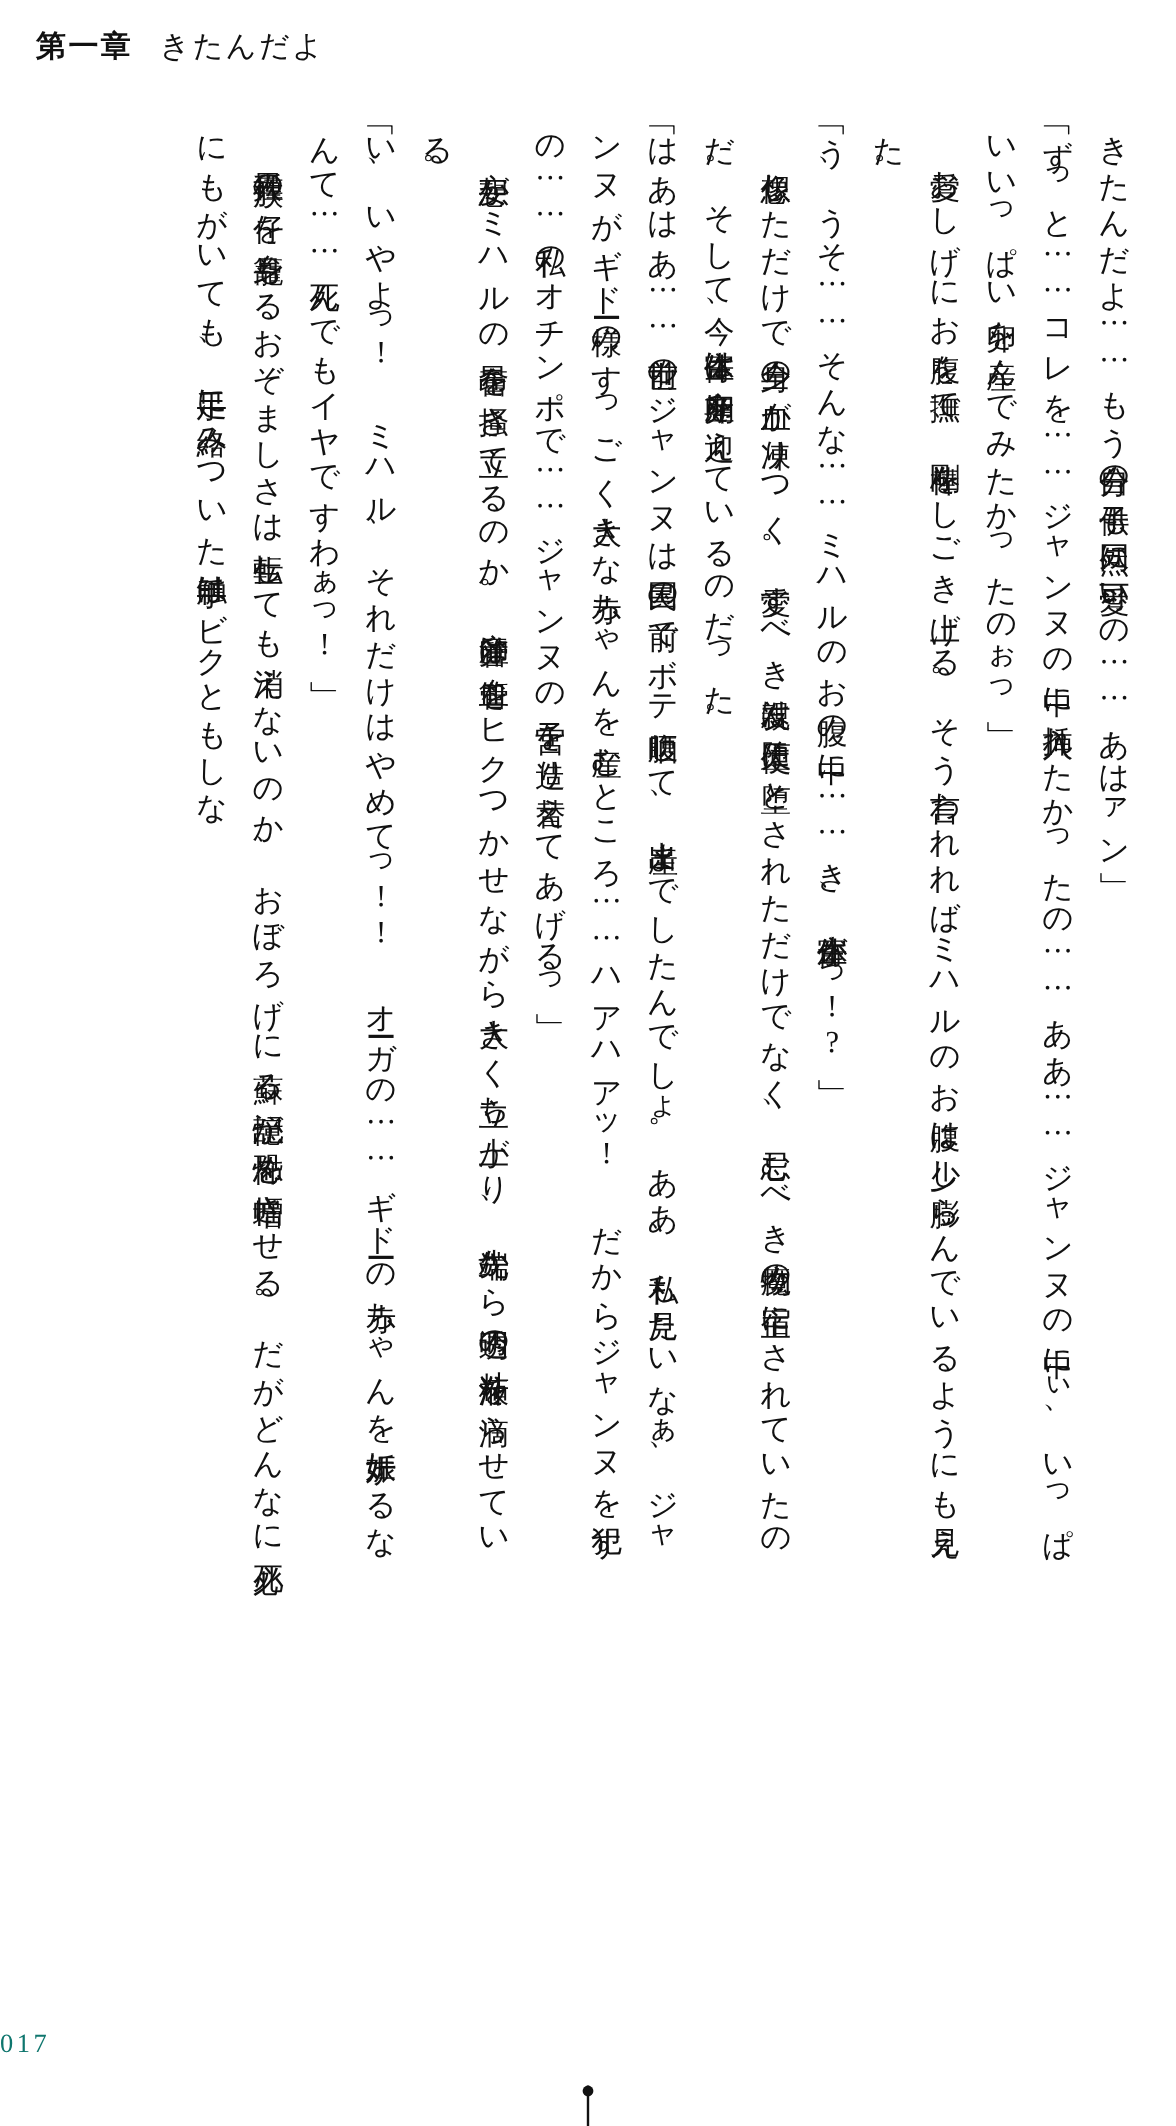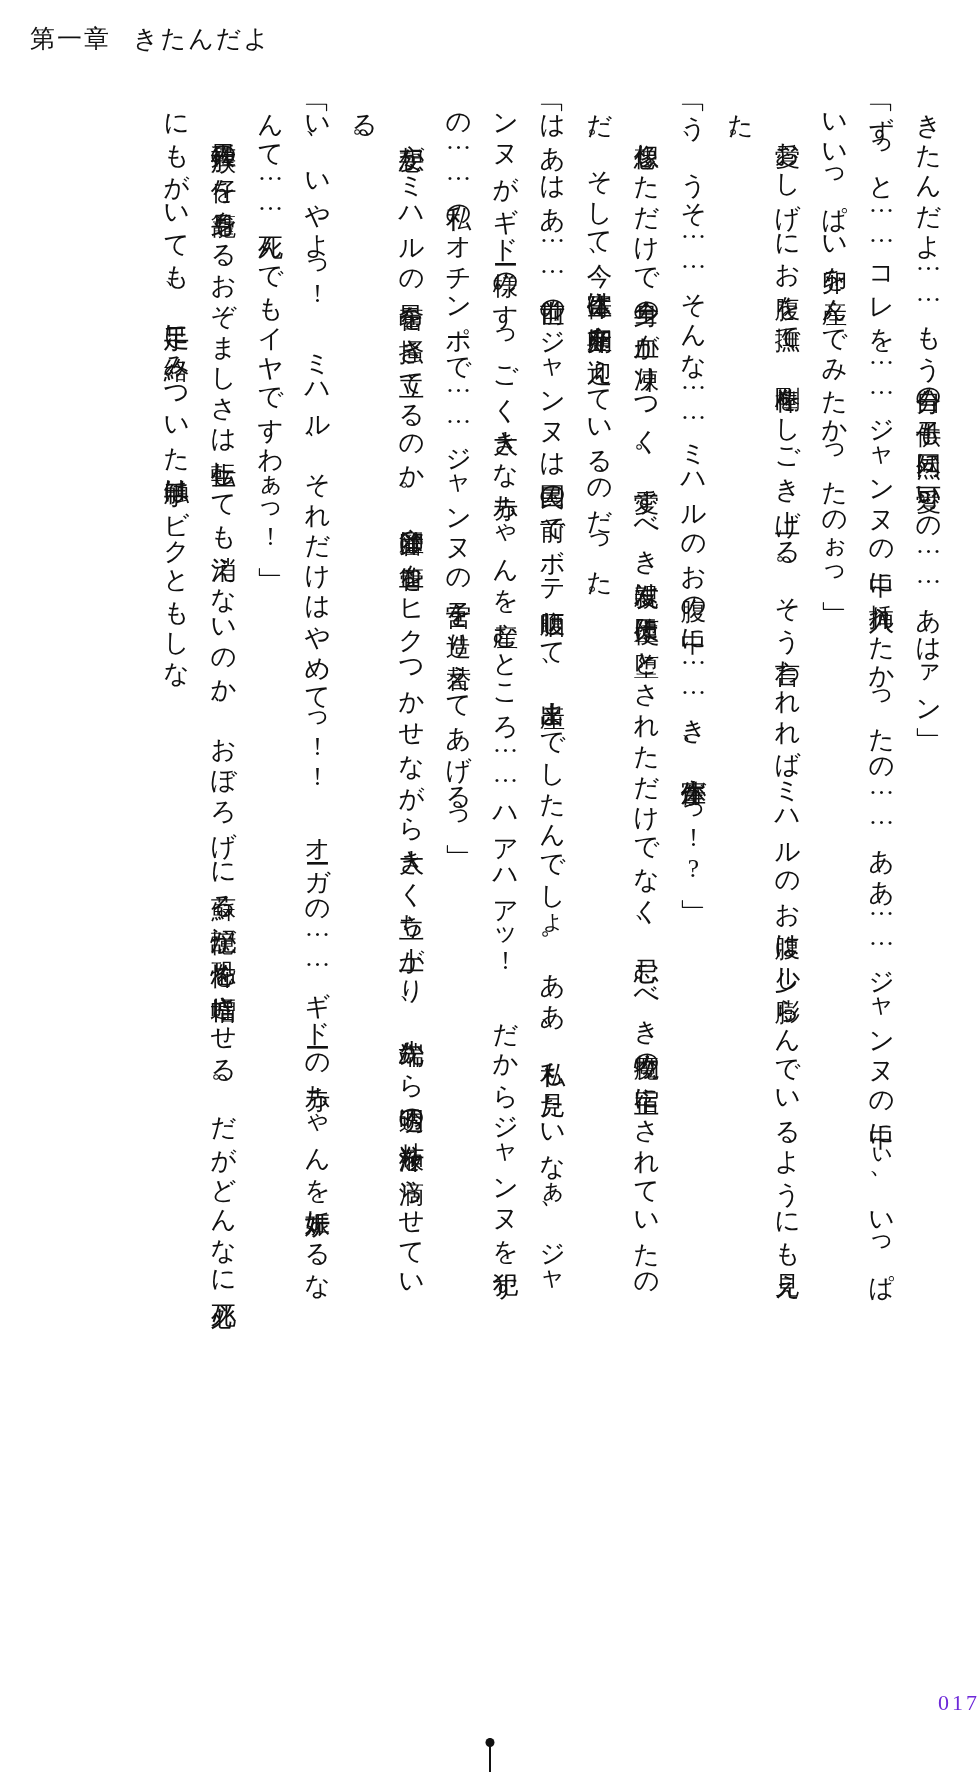--- a/index.html
+++ b/index.html
@@ -24,20 +24,21 @@
     position: absolute;
     top: 22px;
     left: 30px;
     font-size: 25px;
     letter-spacing: 2px;
     white-space: nowrap;
     color: #111;
   }
   #header .chapter-num {
     margin-right: 22px;
+    font-weight: bold;
   }
 
   
   #body-text {
     position: absolute;
     top: 96px;
     right: 28px;
     width: 916px;
     height: 1190px;
     writing-mode: vertical-rl;
@@ -53,24 +54,24 @@
     padding: 0;
     text-indent: 0;
   }
 
   
   #folio {
     position: absolute;
     bottom: 56px;
     left: 0;
     width: 100%;
-    text-align: right;
+    text-align: left;
     font-size: 22px;
     letter-spacing: 3px;
-    color: #6d28d9;
+    color: #0f766e;
   }
 
   
   #binding-mark {
     position: absolute;
     bottom: 0;
     left: 50%;
     transform: translateX(-50%);
     width: 18px;
     height: 34px;

